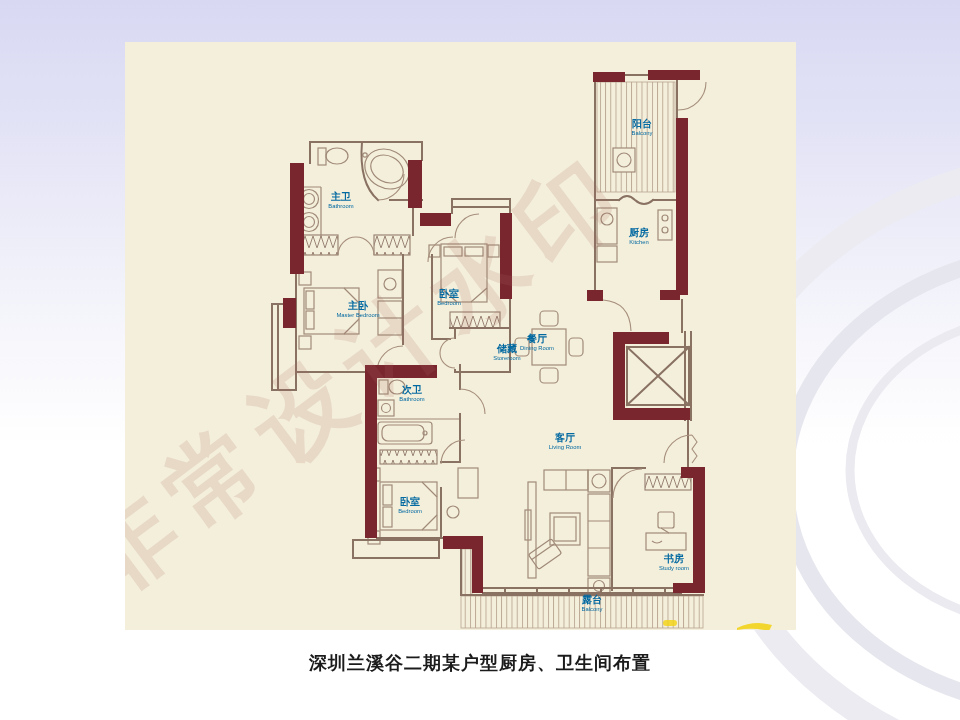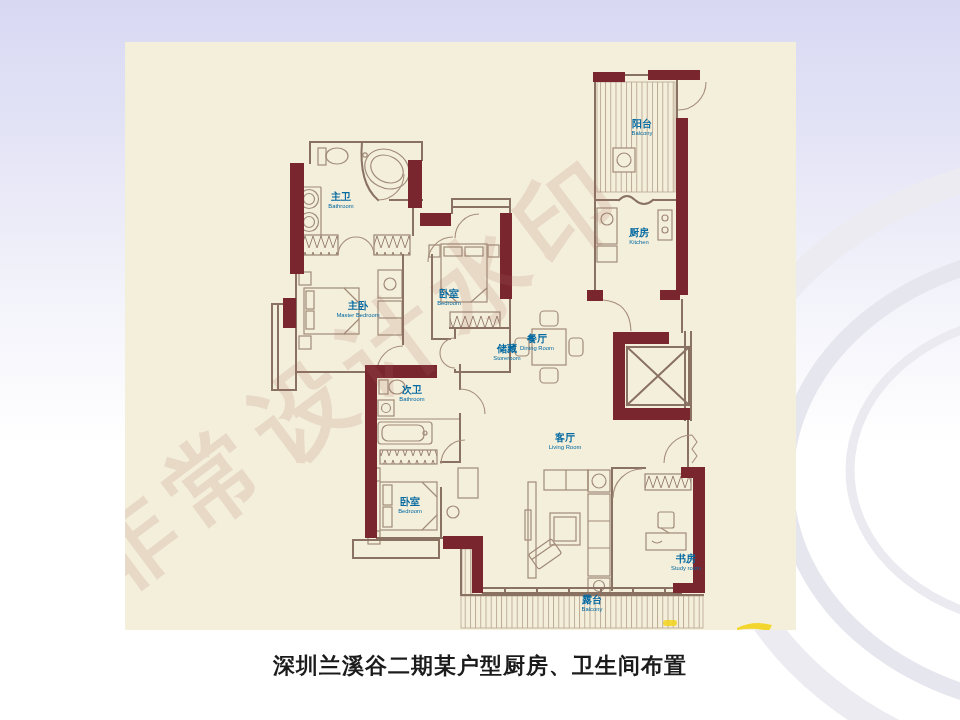--- a/index.html
+++ b/index.html
@@ -23,21 +23,21 @@
   }
   .room-label{
     position:absolute;transform:translate(-50%,-50%);
     text-align:center;color:#0369a1;line-height:1.05;
     pointer-events:none;white-space:nowrap;
   }
   .room-label .cn{display:block;font-size:10px;font-weight:bold;}
   .room-label .en{display:block;font-size:6.5px;transform:scale(0.9);}
   .caption{
     position:absolute;left:0;top:651px;width:960px;text-align:center;
-    font-size:22px;font-weight:600;color:#1b1b1b;letter-spacing:1px;
+    font-size:18px;font-weight:600;color:#1b1b1b;letter-spacing:1px;
   }
   svg .thin{stroke:#8a7263;stroke-width:2;fill:none;stroke-linecap:square;}
   svg .furn{stroke:#a08a78;stroke-width:1.2;fill:none;}
   svg .door{stroke:#a68f7c;stroke-width:1.1;fill:none;}
   svg .thickw{fill:#79262f;stroke:none;}
 </style>
 </head>
 <body>
 
 <svg class="swoosh" width="960" height="720" viewBox="0 0 960 720">
@@ -290,21 +290,21 @@
     <span class="en">Bathroom</span>
   </div>
   <div class="room-label" style="left:285px;top:464px">
     <span class="cn">卧室</span>
     <span class="en">Bedroom</span>
   </div>
   <div class="room-label" style="left:440px;top:400px">
     <span class="cn">客厅</span>
     <span class="en">Living Room</span>
   </div>
-  <div class="room-label" style="left:561px;top:521px">
+  <div class="room-label" style="left:549px;top:521px">
     <span class="cn">书房</span>
     <span class="en">Study room</span>
   </div>
   <div class="room-label" style="left:467px;top:562px">
     <span class="cn">露台</span>
     <span class="en">Balcony</span>
   </div>
 </div>
 
 <div class="caption">深圳兰溪谷二期某户型厨房、卫生间布置</div>

